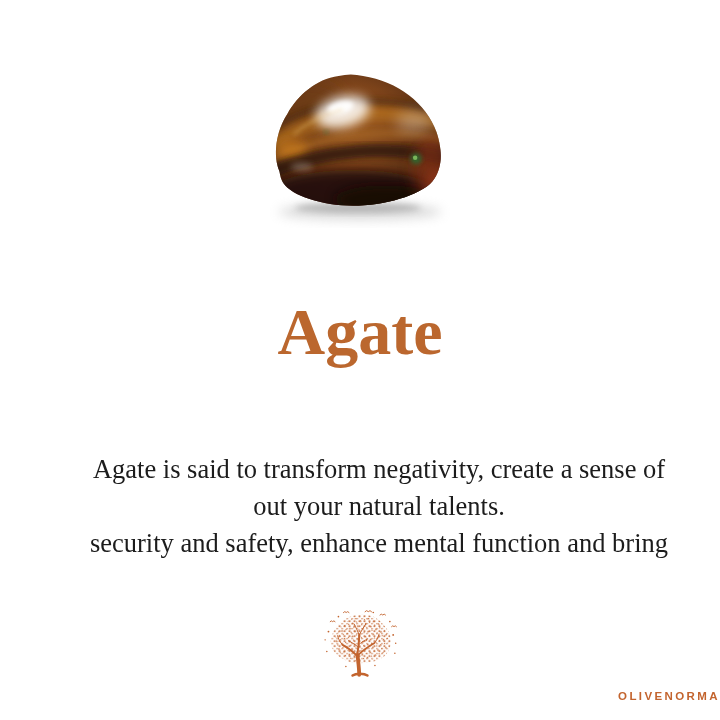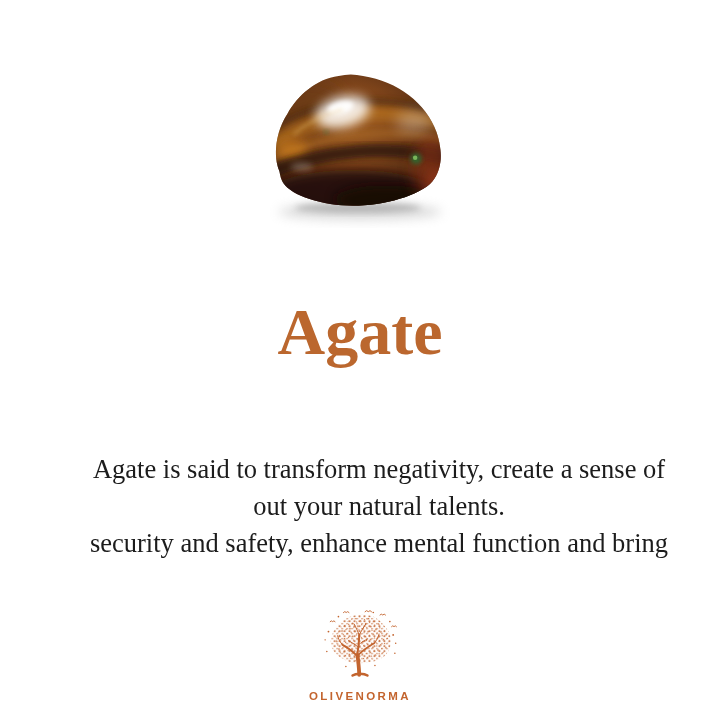--- a/index.html
+++ b/index.html
@@ -43,20 +43,21 @@
   }
   .description .line{white-space:nowrap;}
 
   
   .logo{position:absolute;left:0;top:610px;width:720px;text-align:center;}
   .logo .tree{display:block;margin:0 auto;width:84px;height:78px;}
   .logo .brand{
     margin-top:2px;
     font-size:11.5px;font-weight:bold;letter-spacing:2.4px;
     color:var(--logo-accent,#c3642e);
+    text-align:right;
   }
 </style>
 </head>
 <body>
 
 <div class="canvas">
 
   <div class="stone-wrap">
     <svg viewBox="0 0 190 155">
       <defs>

